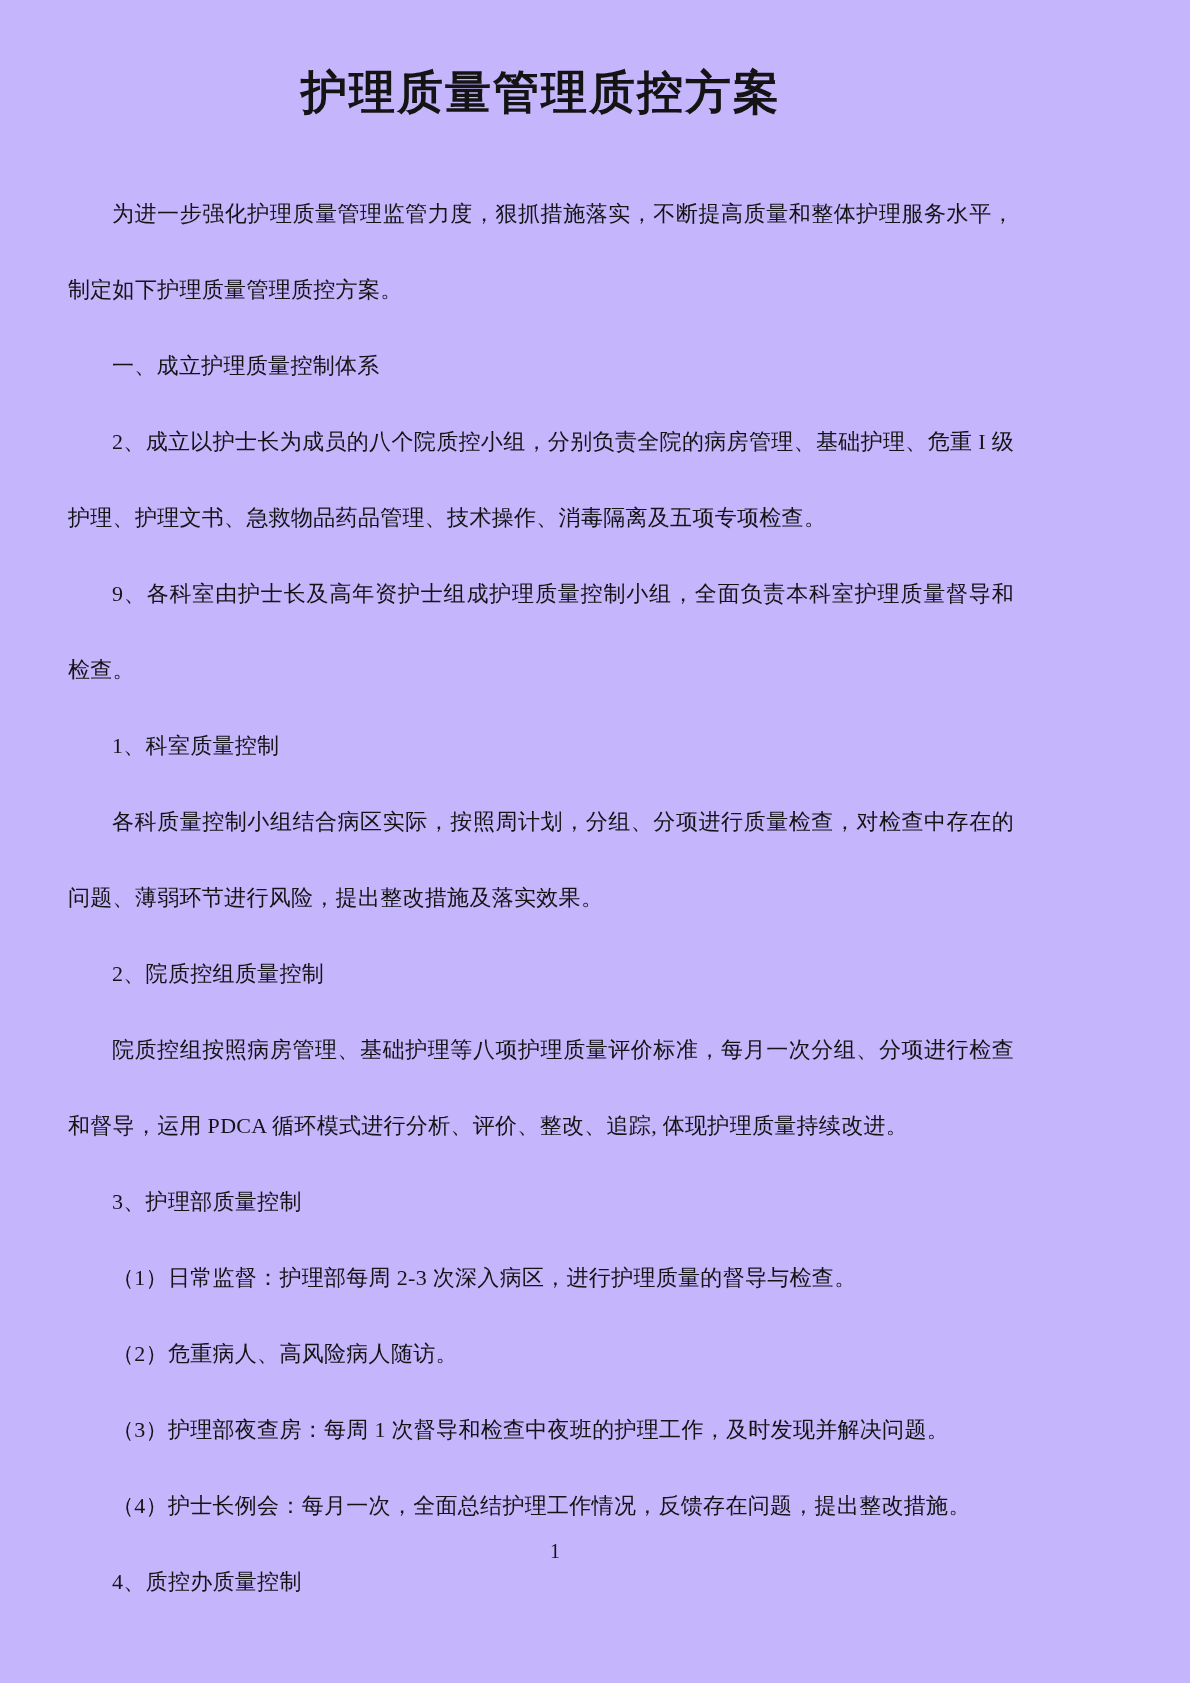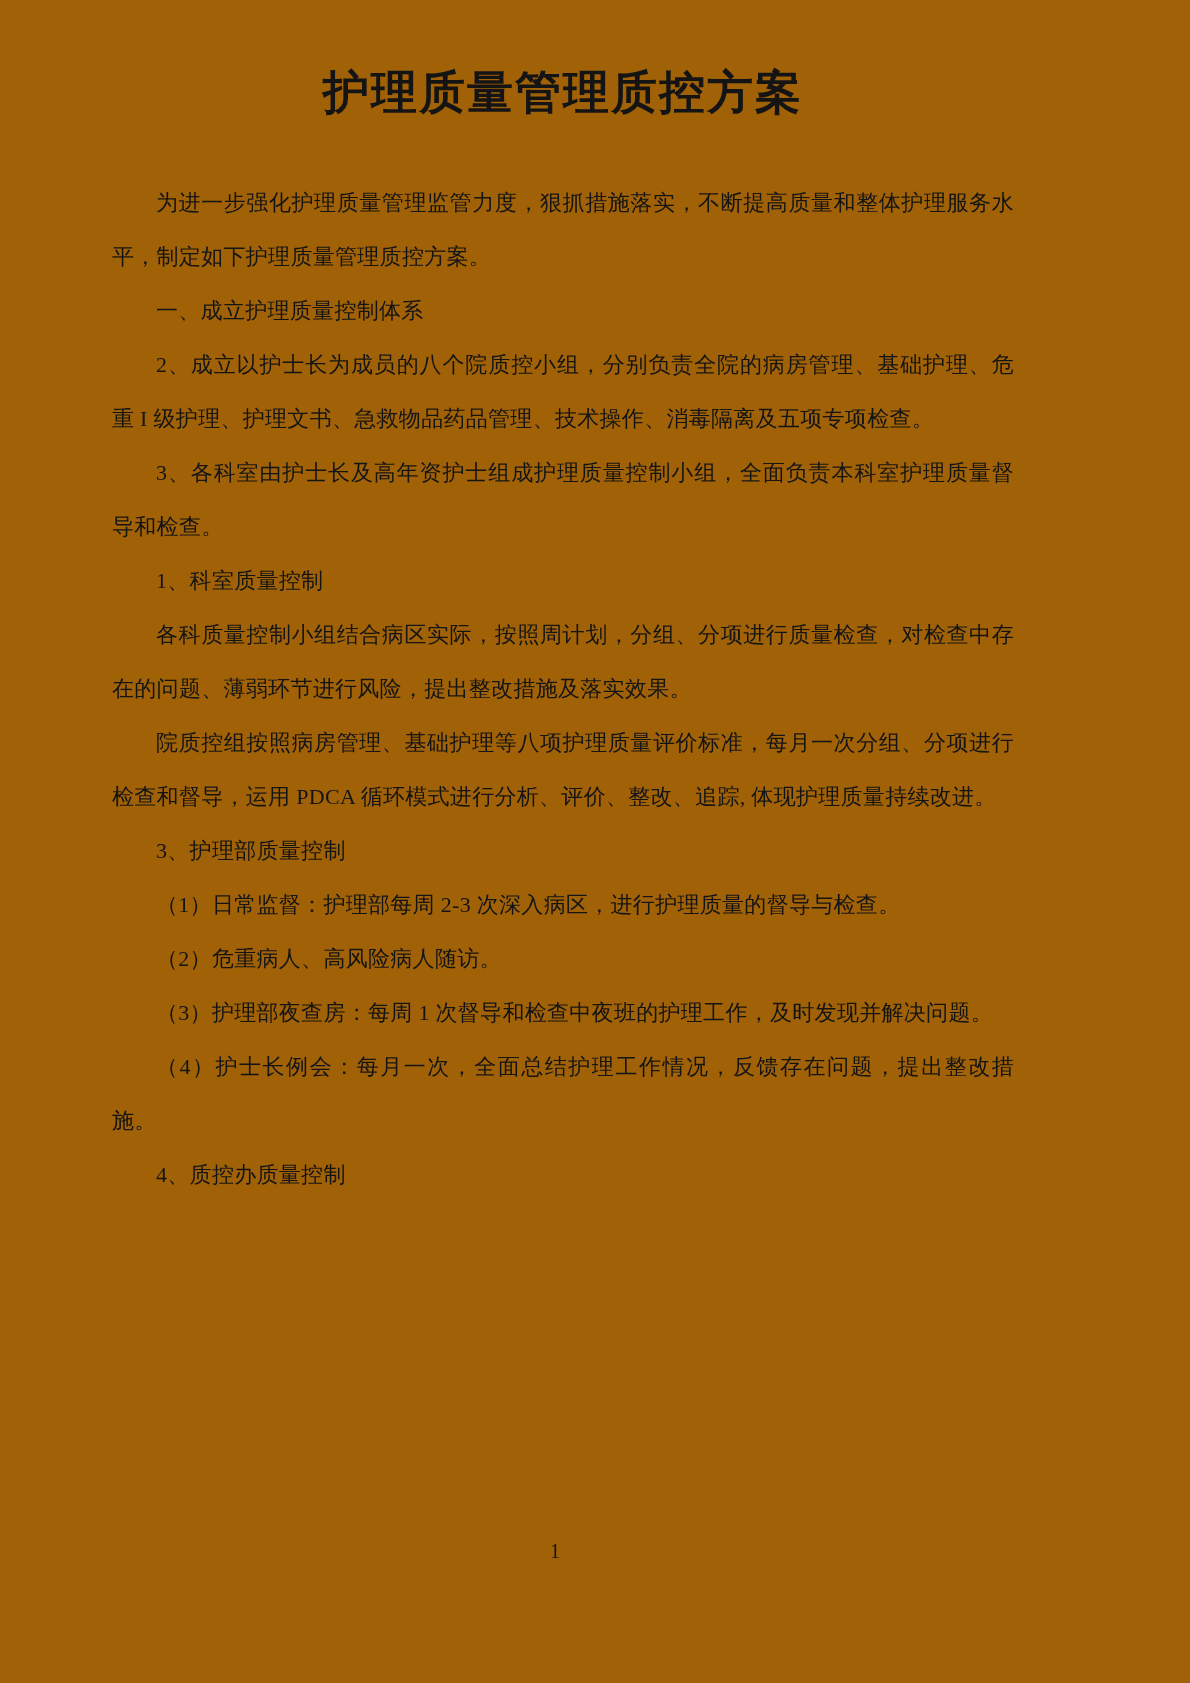--- a/index.html
+++ b/index.html
@@ -5,38 +5,38 @@
   html, body {
     margin: 0;
     padding: 0;
     background: #ffffff;
   }
   .page {
     position: relative;
     width: 1190px;
     height: 1683px;
     box-sizing: border-box;
-    background: #a16207;
-    padding: 64px 176px 0 112px;
+    background: #c4b5fd;
+    padding: 64px 176px 0 68px;
     font-family: "Liberation Serif", "DejaVu Serif", serif;
     color: #141414;
     overflow: hidden;
   }
   .doc-title {
     margin: 0;
     text-align: center;
     font-size: 46px;
     line-height: 58px;
     font-weight: 700;
     letter-spacing: 2px;
   }
   .doc-body {
     margin-top: 54px;
     font-size: 22px;
-    line-height: 54px;
+    line-height: 76px;
     text-align: justify;
     letter-spacing: 0.3px;
   }
   .doc-body p {
     margin: 0;
     padding: 0;
     text-indent: 44px;
   }
   .page-number {
     position: absolute;
@@ -51,23 +51,24 @@
 </head>
 <body>
 
 <div class="page">
   <h1 class="doc-title">护理质量管理质控方案</h1>
 
   <div class="doc-body">
     <p>为进一步强化护理质量管理监管力度，狠抓措施落实，不断提高质量和整体护理服务水平，制定如下护理质量管理质控方案。</p>
     <p>一、成立护理质量控制体系</p>
     <p>2、成立以护士长为成员的八个院质控小组，分别负责全院的病房管理、基础护理、危重 I 级护理、护理文书、急救物品药品管理、技术操作、消毒隔离及五项专项检查。</p>
-    <p>3、各科室由护士长及高年资护士组成护理质量控制小组，全面负责本科室护理质量督导和检查。</p>
+    <p>9、各科室由护士长及高年资护士组成护理质量控制小组，全面负责本科室护理质量督导和检查。</p>
     <p>1、科室质量控制</p>
     <p>各科质量控制小组结合病区实际，按照周计划，分组、分项进行质量检查，对检查中存在的问题、薄弱环节进行风险，提出整改措施及落实效果。</p>
+    <p>2、院质控组质量控制</p>
     <p>院质控组按照病房管理、基础护理等八项护理质量评价标准，每月一次分组、分项进行检查和督导，运用 PDCA 循环模式进行分析、评价、整改、追踪, 体现护理质量持续改进。</p>
     <p>3、护理部质量控制</p>
     <p>（1）日常监督：护理部每周 2-3 次深入病区，进行护理质量的督导与检查。</p>
     <p>（2）危重病人、高风险病人随访。</p>
     <p>（3）护理部夜查房：每周 1 次督导和检查中夜班的护理工作，及时发现并解决问题。</p>
     <p>（4）护士长例会：每月一次，全面总结护理工作情况，反馈存在问题，提出整改措施。</p>
     <p>4、质控办质量控制</p>
   </div>
 
   <div class="page-number">1</div>

